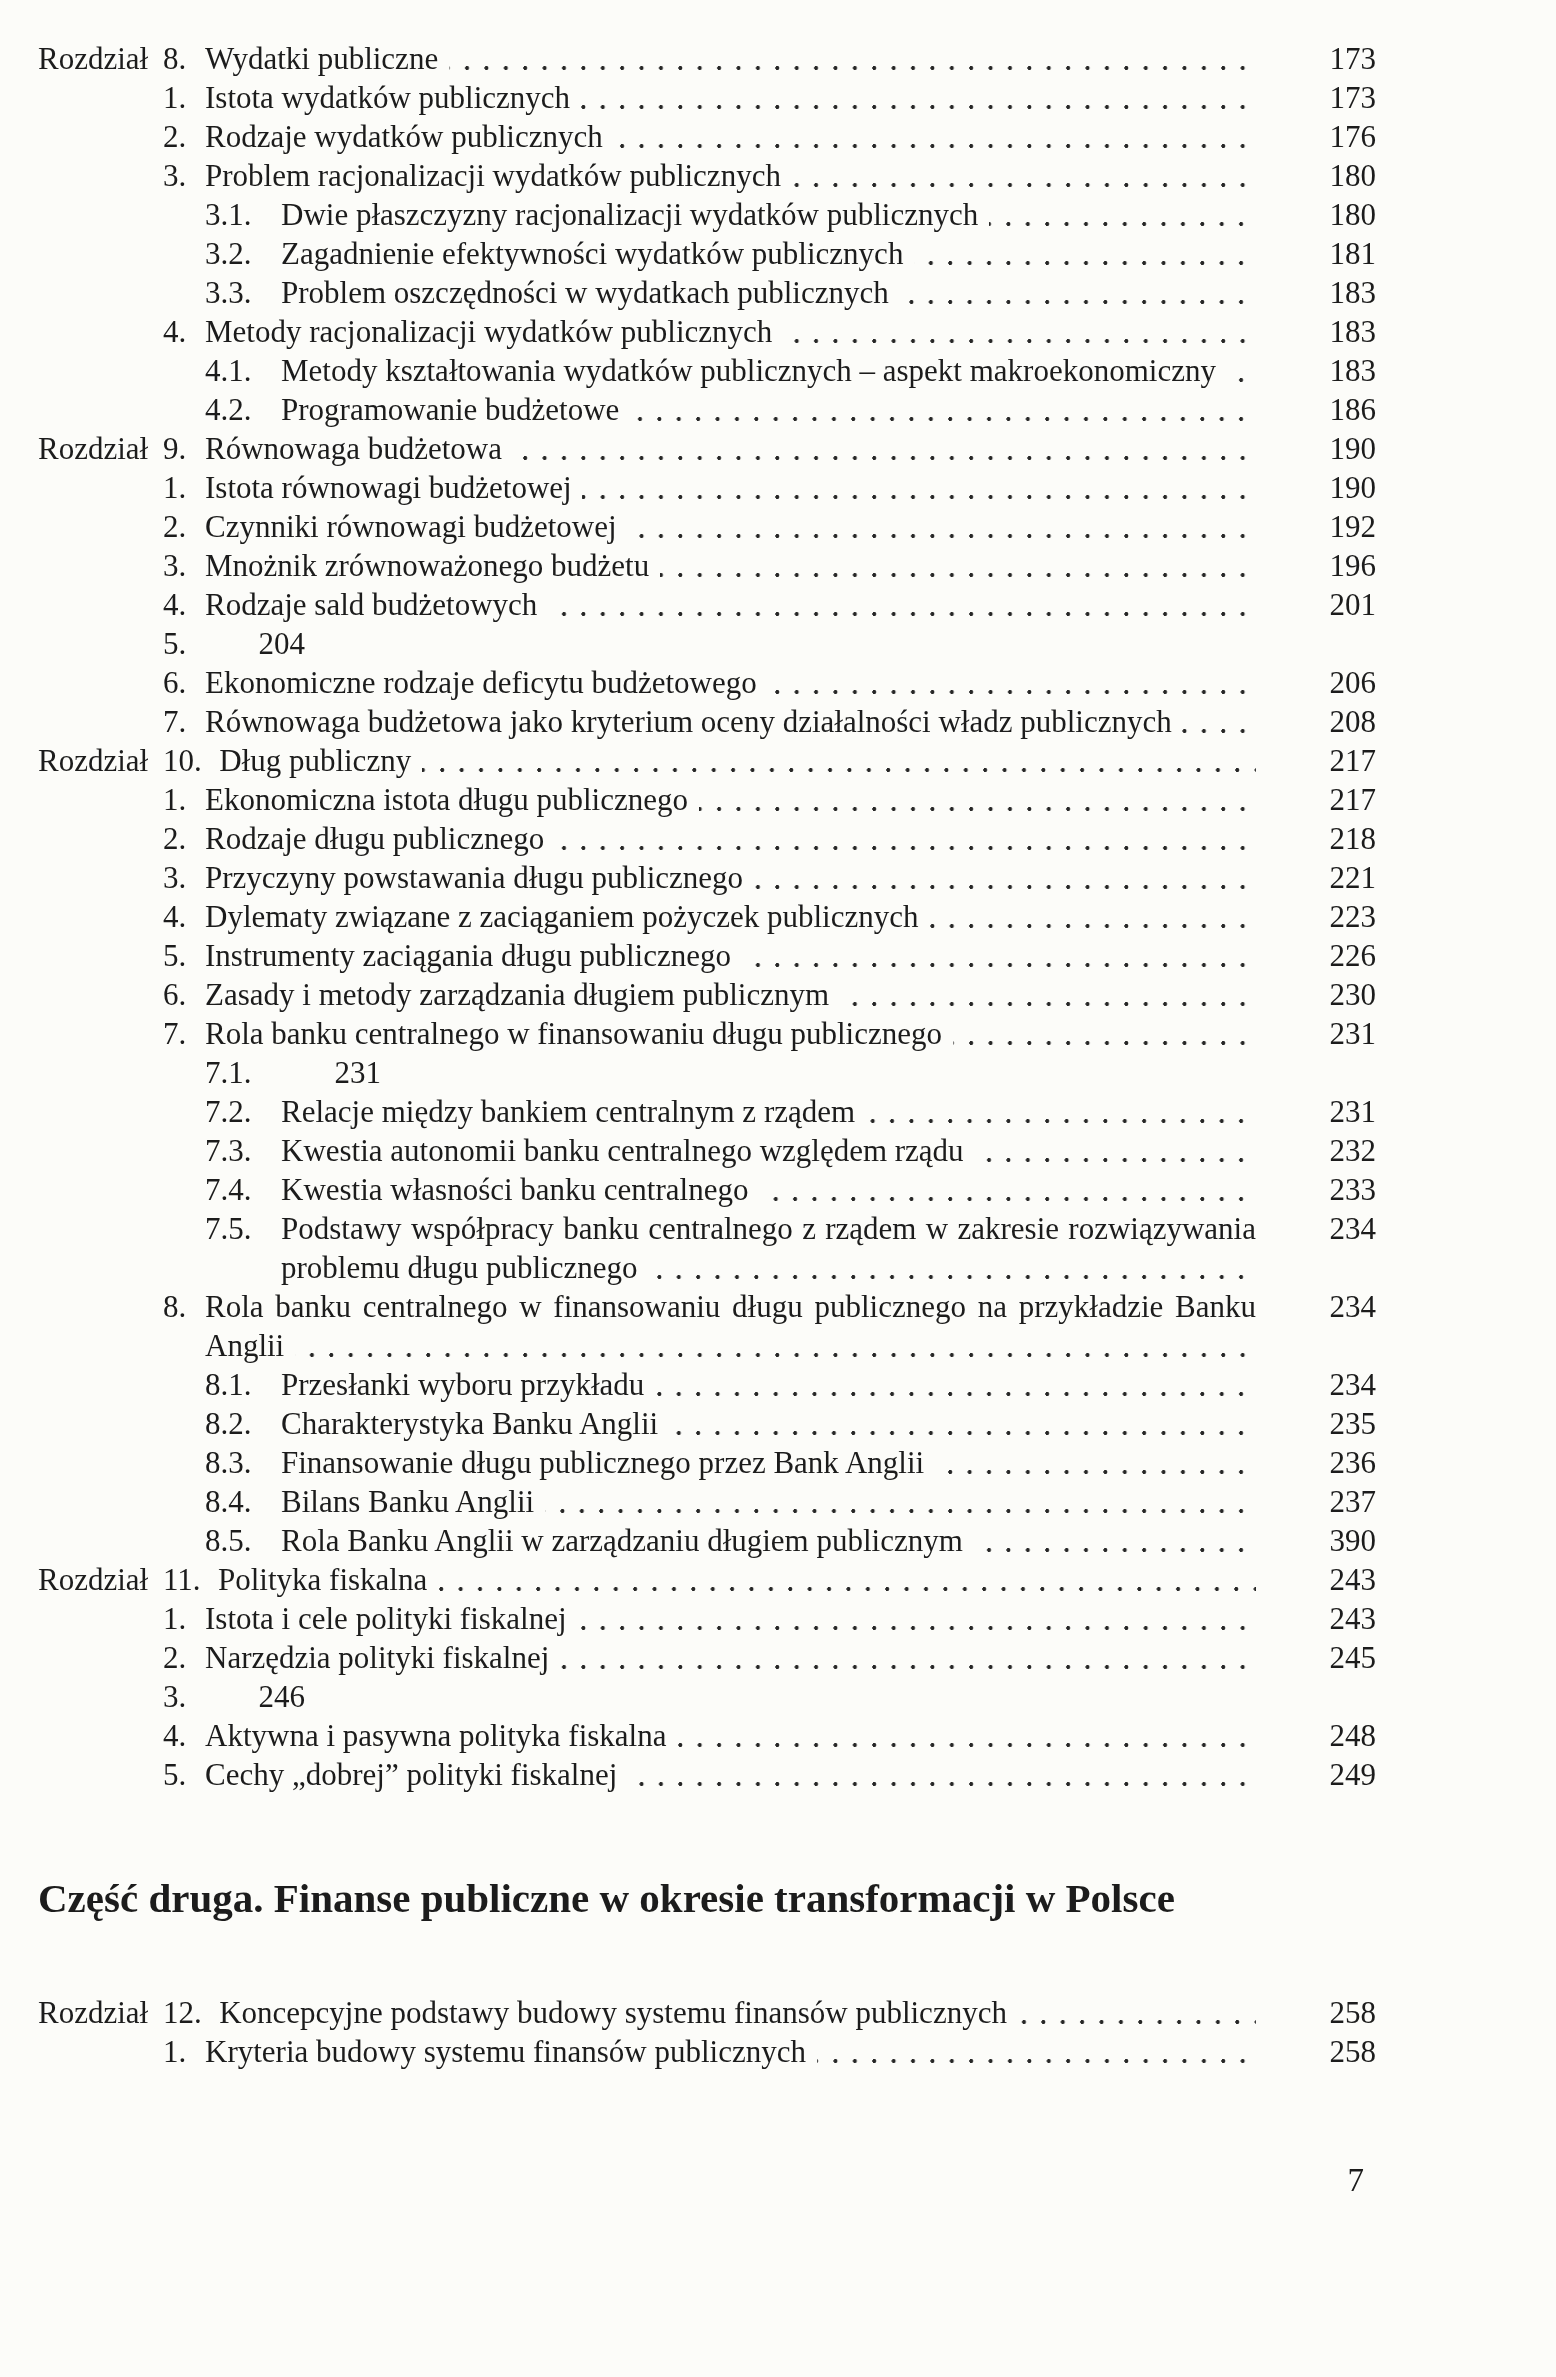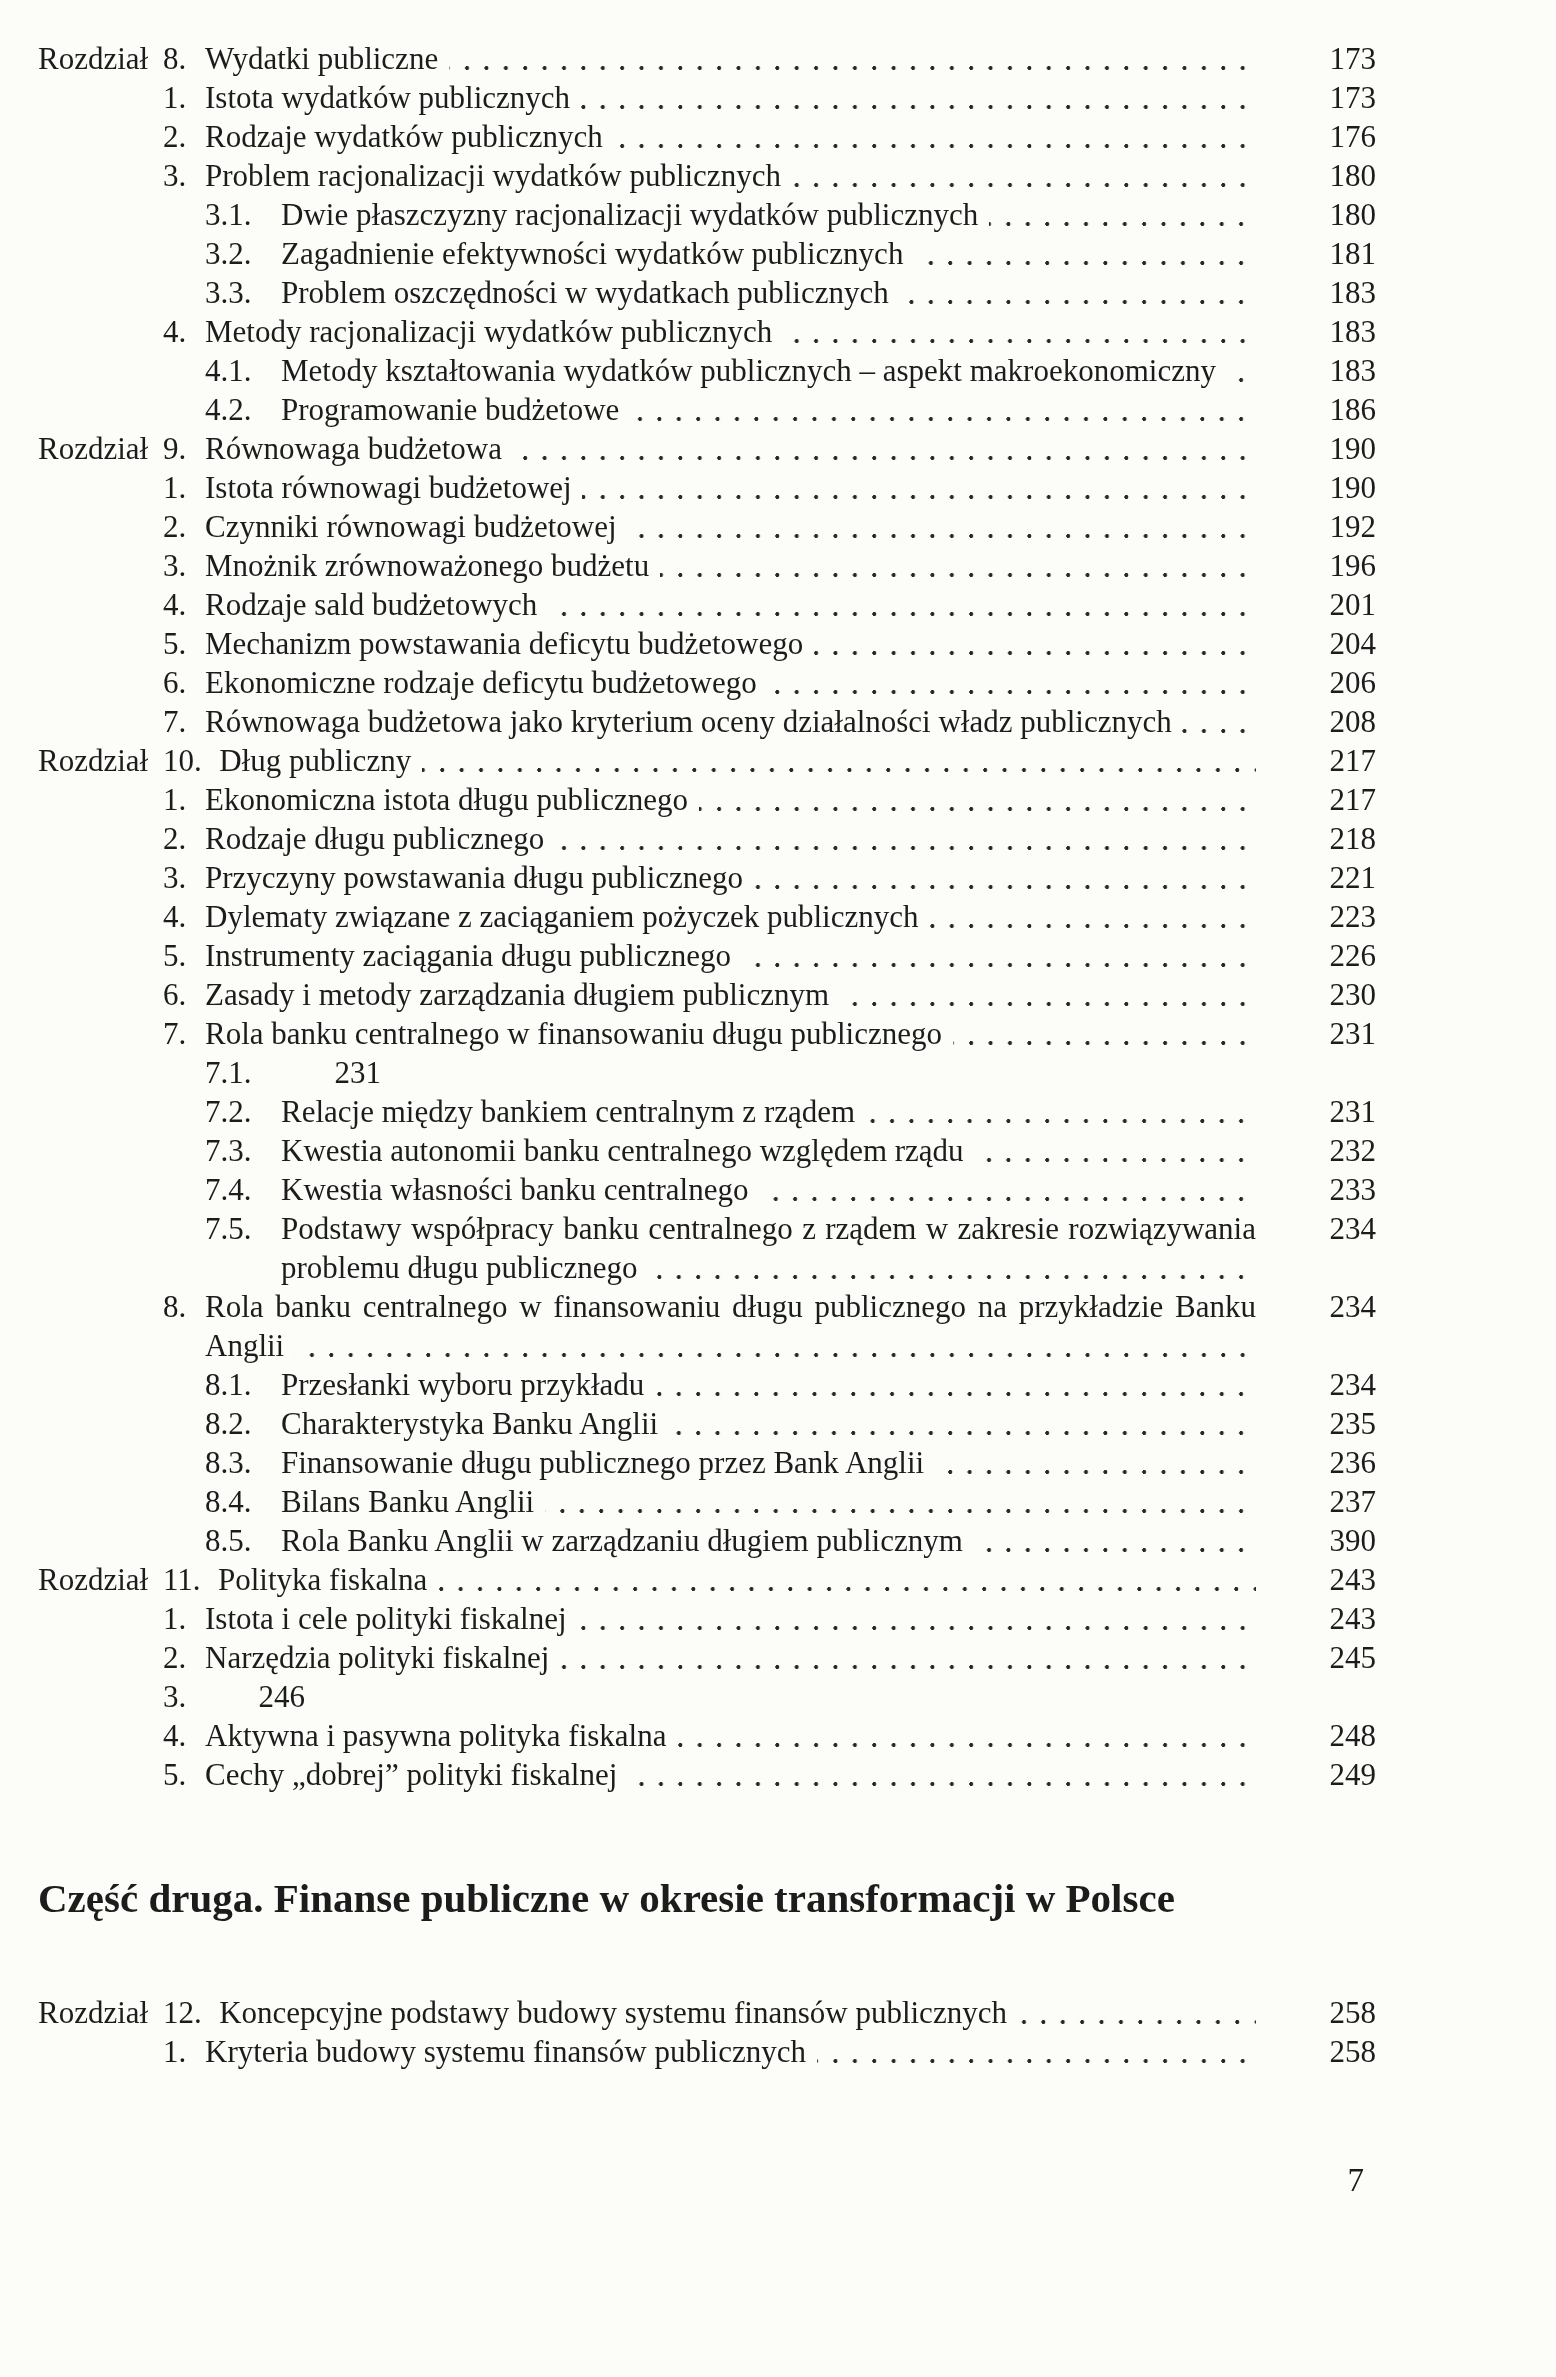--- a/index.html
+++ b/index.html
@@ -178,21 +178,20 @@
   </div>
       <div class="toc-row item">
 
     <span class="prefix">4.</span>
     <span class="text"><span class="masked">Rodzaje sald budżetowych</span></span>
     <span class="pagenum">201</span>
   </div>
       <div class="toc-row item">
 
     <span class="prefix">5.</span>
-    <span class="text"><span class="masked">Mechanizm powstawania deficytu budżetowego</span></span>
     <span class="pagenum">204</span>
   </div>
       <div class="toc-row item">
 
     <span class="prefix">6.</span>
     <span class="text"><span class="masked">Ekonomiczne rodzaje deficytu budżetowego</span></span>
     <span class="pagenum">206</span>
   </div>
       <div class="toc-row item">
 

